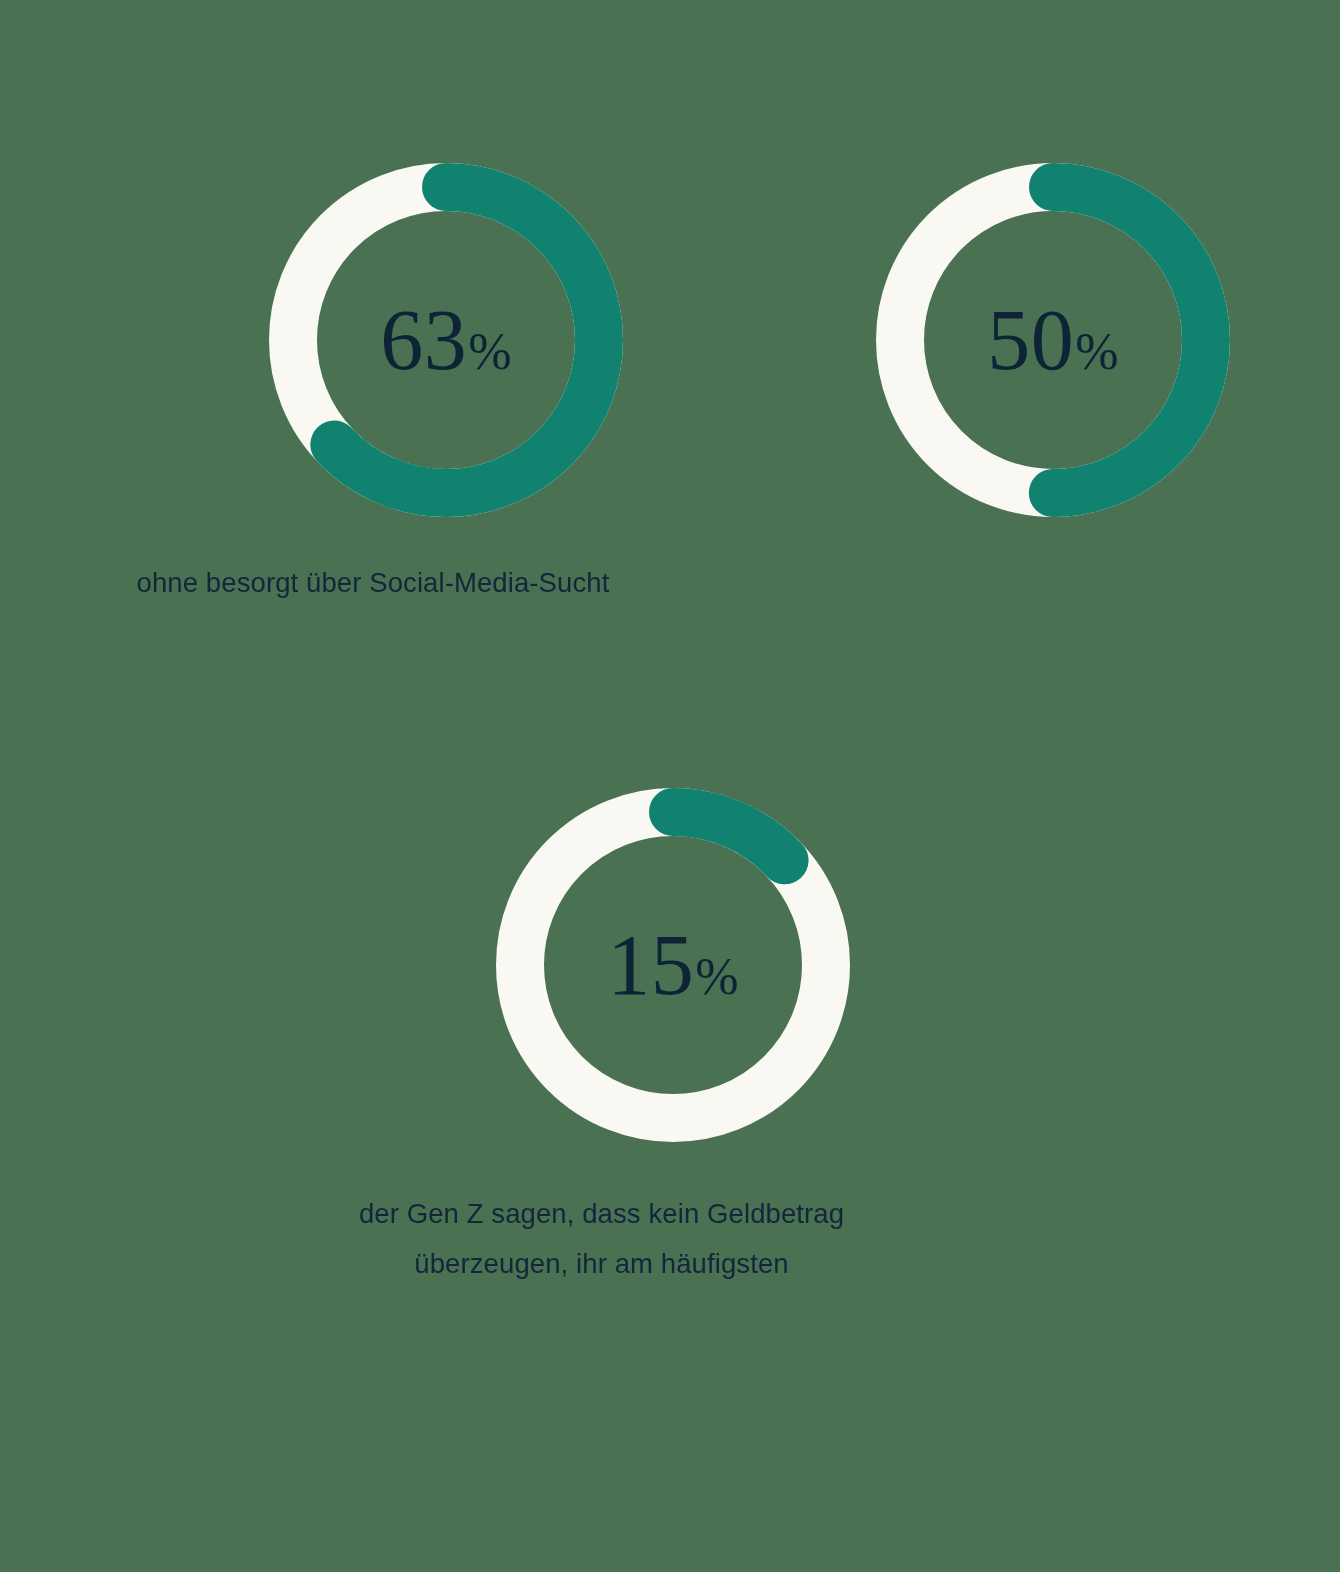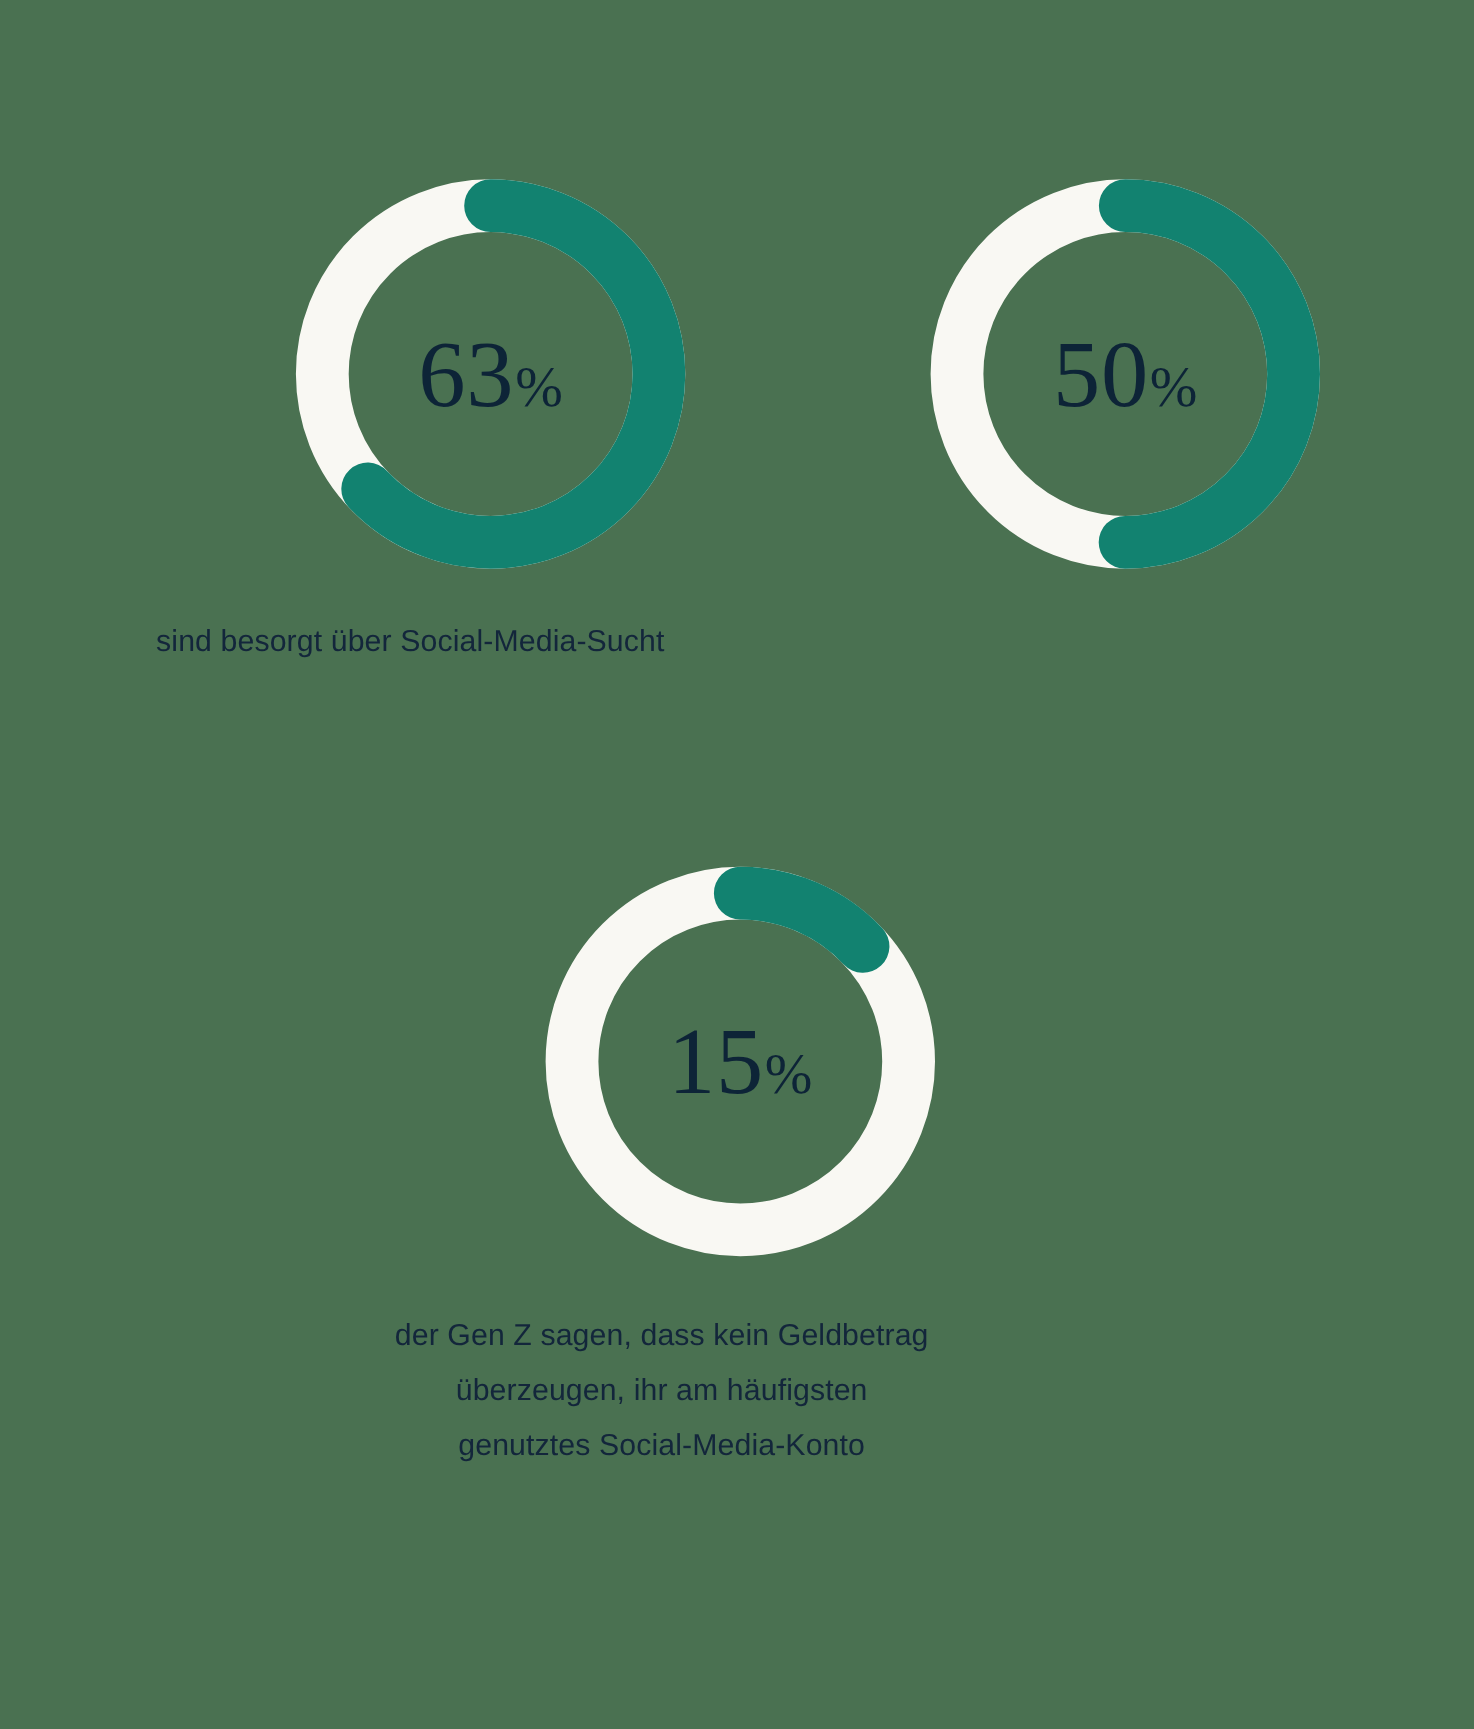--- a/index.html
+++ b/index.html
@@ -93,21 +93,21 @@
     top: 163px;
     width: 600px;
   }
   #stat-1 .caption {
     margin-top: 41px;
     width: 600px;
     margin-left: -146px;
   }
 
   #stat-2 {
-    left: 846px;
+    left: 876px;
     top: 163px;
     width: 354px;
   }
   #stat-2 .caption {
     margin-top: 41px;
     width: 630px;
     margin-left: -138px;
   }
 
   #stat-3 {
@@ -133,21 +133,21 @@
         <circle class="arc" cx="177" cy="177" r="153" fill="none" stroke="#128270" stroke-width="48" stroke-linecap="round" transform="rotate(-90 177 177)" stroke-dasharray="605.6362317590404 355.6911202394364" stroke-dashoffset="0"></circle>
       </svg>
       <div class="donut-center">
         <div class="pct-row">
           <span class="pct-value">63</span>
             <span class="pct-sign">%</span>
         </div>
       </div>
     </div>
     <div class="caption">
-      <div>sind besorgt über Social-Media-Sucht</div>
+      <div>ohne besorgt über Social-Media-Sucht</div>
     </div>
   </div>
 
   <div class="stat" id="stat-2">
     <div class="donut-wrap">
       <svg viewBox="0 0 354 354">
         <circle cx="177" cy="177" r="153" fill="none" stroke="#f9f8f3" stroke-width="48"></circle>
         <circle class="arc" cx="177" cy="177" r="153" fill="none" stroke="#128270" stroke-width="48" stroke-linecap="round" transform="rotate(-90 177 177)" stroke-dasharray="480.66367599923836 480.66367599923836" stroke-dashoffset="0"></circle>
       </svg>
       <div class="donut-center">
@@ -170,17 +170,16 @@
       <div class="donut-center">
         <div class="pct-row">
           <span class="pct-value">15</span>
             <span class="pct-sign">%</span>
         </div>
       </div>
     </div>
     <div class="caption">
       <div>der Gen Z sagen, dass kein Geldbetrag</div>
       <div>überzeugen, ihr am häufigsten</div>
-      <div>genutztes Social-Media-Konto</div>
     </div>
   </div>
 
 </div>
 
 </body></html>

